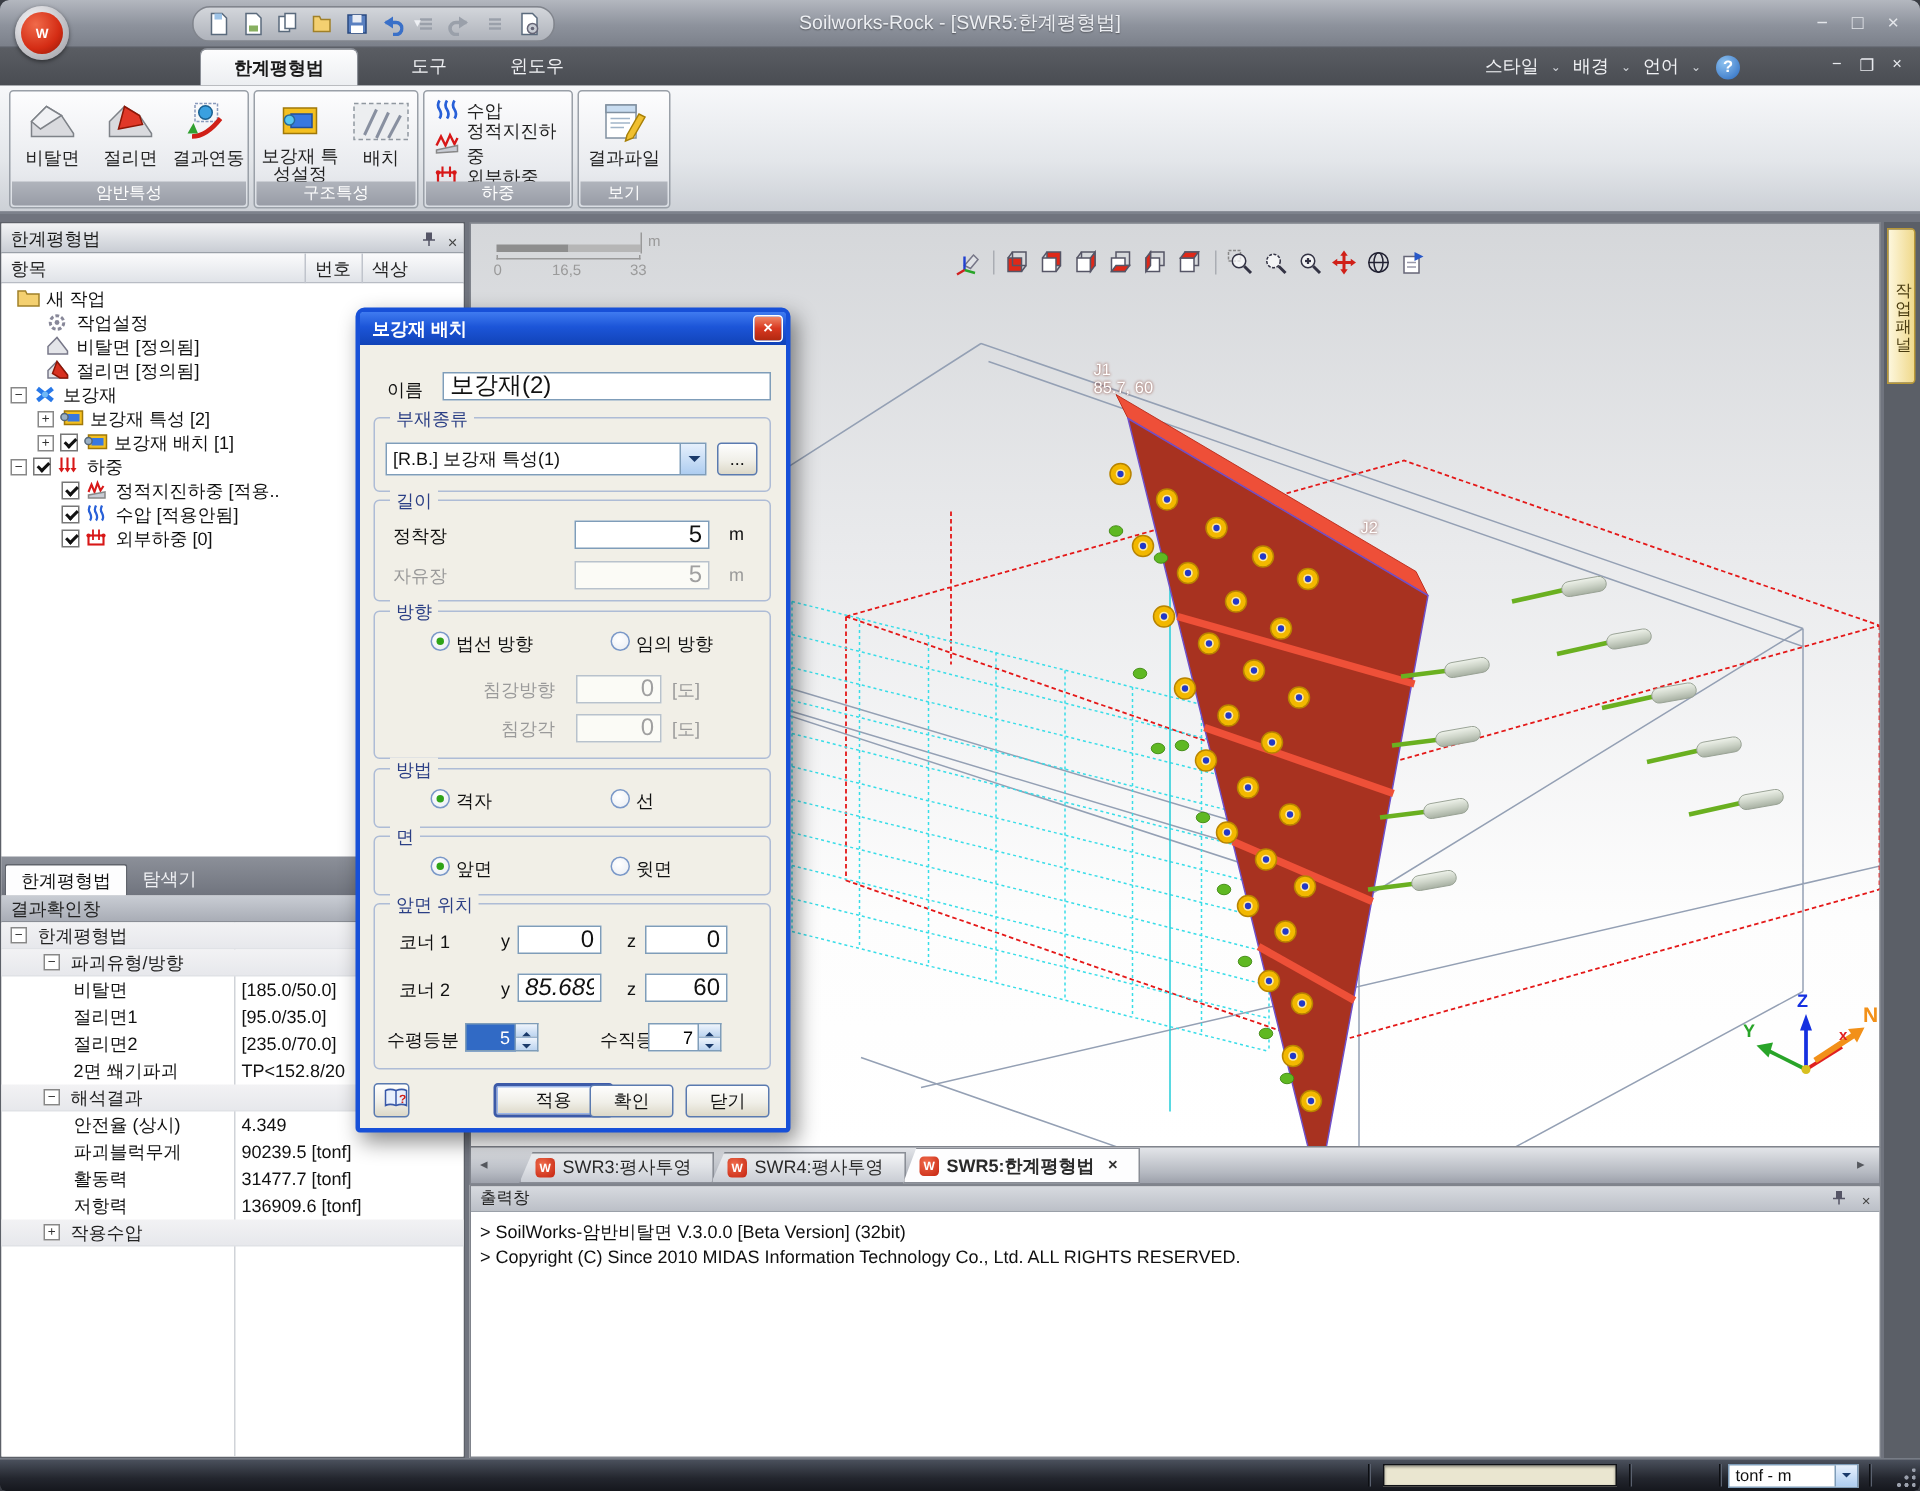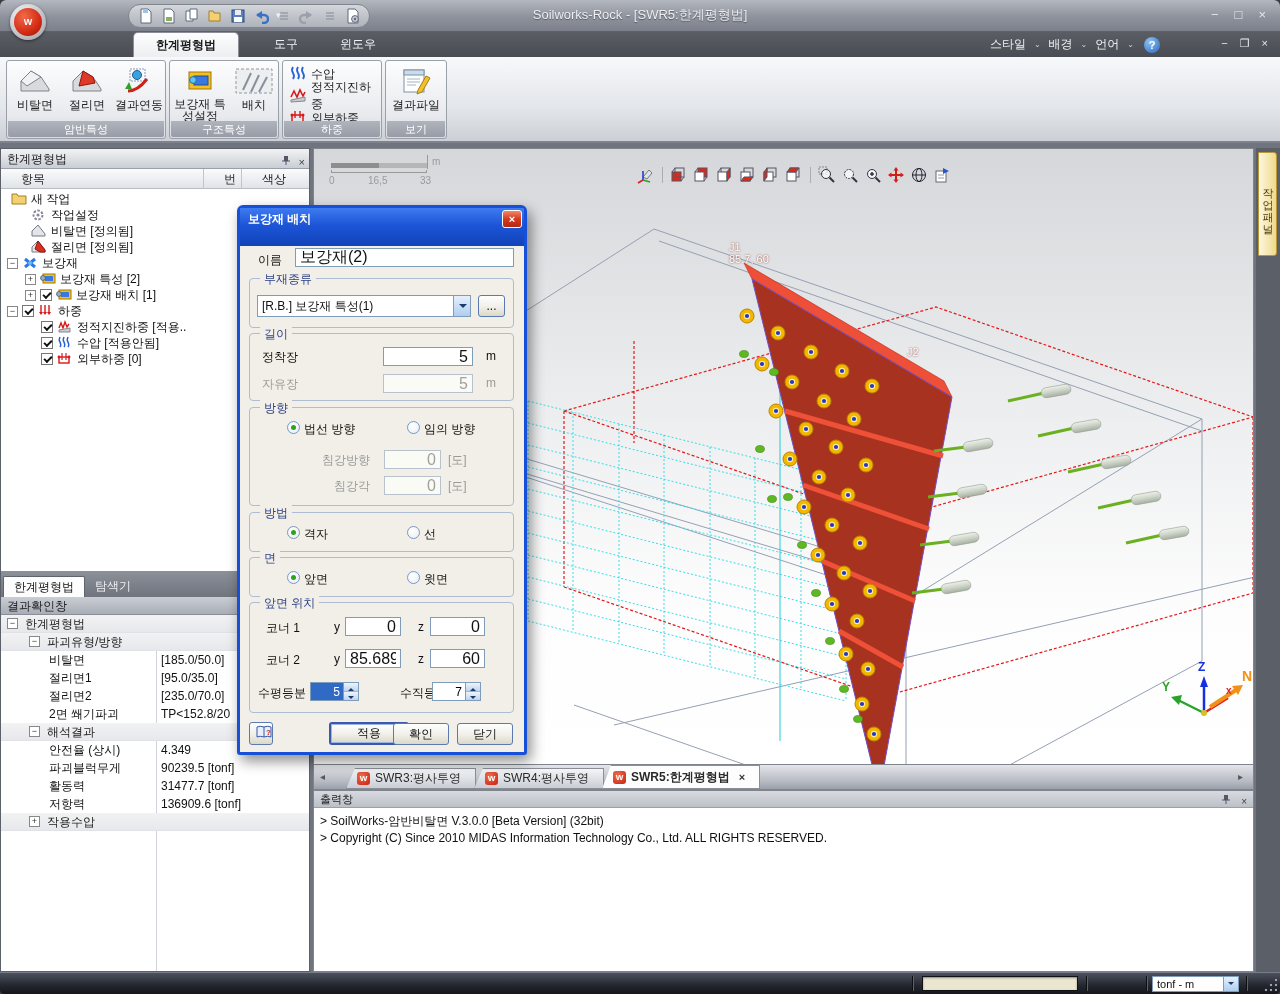--- a/index.html
+++ b/index.html
@@ -49,21 +49,21 @@
   
   .workspace{position:absolute;left:0;top:143px;width:1280px;height:829px;background:#70747e;}
 
   
   .left-panel{position:absolute;left:0;top:5px;width:310px;height:824px;background:#fff;border:1px solid #5c6068;}
   .lp-title{position:absolute;left:0;top:0;width:308px;height:20px;background:linear-gradient(#f2f3f5,#c9cdd4);
     border-bottom:1px solid #9aa0a8;font-size:12px;color:#1a1a1a;line-height:20px;padding-left:6px;}
   .lp-title .ticons{position:absolute;right:4px;top:3px;display:flex;gap:8px;color:#444;font-size:11px;}
   .lp-cols{position:absolute;left:0;top:20px;width:308px;height:20px;background:linear-gradient(#fbfbfc,#e0e3e8);
     border-bottom:1px solid #b8bcc4;font-size:12px;color:#222;}
-  .lp-cols .c{position:absolute;top:0;height:20px;line-height:20px;padding-left:20px;border-right:1px solid #c0c4cc;}
+  .lp-cols .c{position:absolute;top:0;height:20px;line-height:20px;padding-left:6px;border-right:1px solid #c0c4cc;}
   .lp-tree{position:absolute;left:0;top:40px;width:308px;height:382px;background:#fff;overflow:hidden;}
   .trow{position:absolute;height:16px;display:flex;align-items:center;font-size:12px;color:#111;white-space:nowrap;}
   .trow .lbl{margin-left:4px;}
   .expbox{width:11px;height:11px;border:1px solid #888;background:#fff;font-size:9px;line-height:9px;text-align:center;color:#333;flex:none;}
   .cbx{width:12px;height:12px;border:1px solid #777;background:#fff;position:relative;margin-left:4px;flex:none;}
   .cbx::after{content:"";position:absolute;left:2px;top:2px;width:6px;height:3px;border-left:2px solid #111;border-bottom:2px solid #111;transform:rotate(-45deg);}
   .ticon{width:16px;height:14px;margin-left:4px;flex:none;display:inline-flex;}
 
   .lp-tabs{position:absolute;left:0;top:422px;width:308px;height:26px;background:linear-gradient(#8c9099,#70747e);display:flex;align-items:flex-end;padding-left:2px;}
   .ptab{height:21px;line-height:20px;padding:0 10px;font-size:12px;color:#f0f1f4;}
@@ -126,21 +126,21 @@
   .sb-dd .txt{flex:1;font-size:11px;color:#111;padding-left:4px;}
   .sb-dd .arr{width:15px;height:14px;background:linear-gradient(#e6f0fc,#aecdf0);border-left:1px solid #7f9db9;position:relative;}
   .sb-dd .arr::after{content:"";position:absolute;left:4px;top:5px;border:3px solid transparent;border-top-color:#1a3a6a;}
   .sb-notch{position:absolute;top:3px;width:1px;height:15px;background:#0d0f13;box-shadow:1px 0 0 #59606e;}
   .grip{position:absolute;right:3px;top:6px;width:14px;height:13px;
     background:radial-gradient(circle at 3px 11px,#9aa0ac 1.2px,transparent 1.6px),radial-gradient(circle at 8px 11px,#9aa0ac 1.2px,transparent 1.6px),radial-gradient(circle at 13px 11px,#9aa0ac 1.2px,transparent 1.6px),radial-gradient(circle at 8px 6px,#9aa0ac 1.2px,transparent 1.6px),radial-gradient(circle at 13px 6px,#9aa0ac 1.2px,transparent 1.6px),radial-gradient(circle at 13px 1px,#9aa0ac 1.2px,transparent 1.6px);}
 
   
   .dialog{position:absolute;left:237px;top:205px;width:290px;height:550px;border:3px solid #1750d8;border-radius:6px 6px 3px 3px;
     background:#f1efe7;box-shadow:4px 6px 14px rgba(0,0,0,.45);z-index:50;}
-  .dlg-title{position:absolute;left:0;top:0;right:0;height:38px;border-radius:2px 2px 0 0;
+  .dlg-title{position:absolute;left:0;top:0;right:0;height:22px;border-radius:2px 2px 0 0;
     background:linear-gradient(#3f7bf0,#1c55d8 45%,#1143b8);color:#fff;font-size:12px;font-weight:bold;line-height:22px;padding-left:8px;}
   .dlg-close{position:absolute;right:2px;top:2px;width:20px;height:18px;border-radius:3px;border:1px solid #fff;
     background:linear-gradient(#f08868,#d83820 50%,#b02810);color:#fff;font-size:11px;font-weight:bold;text-align:center;line-height:17px;}
   .grp{position:absolute;border:1px solid #aebcd6;border-radius:4px;}
   .grp .gt{position:absolute;left:10px;top:-8px;background:#f1efe7;padding:0 4px;font-size:12px;color:#2b3f85;}
   .dlbl{position:absolute;font-size:12px;color:#111;}
   .dlbl.dis{color:#9a9a9a;}
   .din{position:absolute;border:1px solid #7f9db9;background:#fff;font-size:16px;color:#111;padding:0 4px;height:19px;}
   .din.num{text-align:right;}
   .din.dis{background:#fbfbf6;color:#a0a0a0;border-color:#b8c2cc;}
@@ -953,21 +953,21 @@
     <div class="grp" style="left:9px;top:394px;width:265px;height:111px;">
       <span class="gt">앞면 위치</span>
     </div>
     <span class="dlbl" style="left:26px;top:412px;">코너 1</span>
     <span class="dlbl" style="left:94px;top:412px;">y</span>
     <input class="din num" style="left: 105px; top: 409px; width: 56px;" value="0">
     <span class="dlbl" style="left:178px;top:412px;">z</span>
     <input class="din num" style="left: 190px; top: 409px; width: 55px;" value="0">
     <span class="dlbl" style="left:26px;top:444px;">코너 2</span>
     <span class="dlbl" style="left:94px;top:444px;">y</span>
-    <input class="din num" style="left: 105px; top: 441px; width: 56px;" value="85.689">
+    <input class="din num" style="left: 105px; top: 441px; width: 56px; font-style: italic;" value="85.689">
     <span class="dlbl" style="left:178px;top:444px;">z</span>
     <input class="din num" style="left: 190px; top: 441px; width: 55px;" value="60">
     <span class="dlbl" style="left:18px;top:477px;">수평등분</span>
     <div class="spin" style="left:70px;top:474px;">
       <input class="sel" style="background: rgb(49, 106, 197); color: rgb(255, 255, 255);" value="5">
       <span class="sb">
           <i class="up"></i>
           <i class="dn"></i>
         </span>
     </div>

